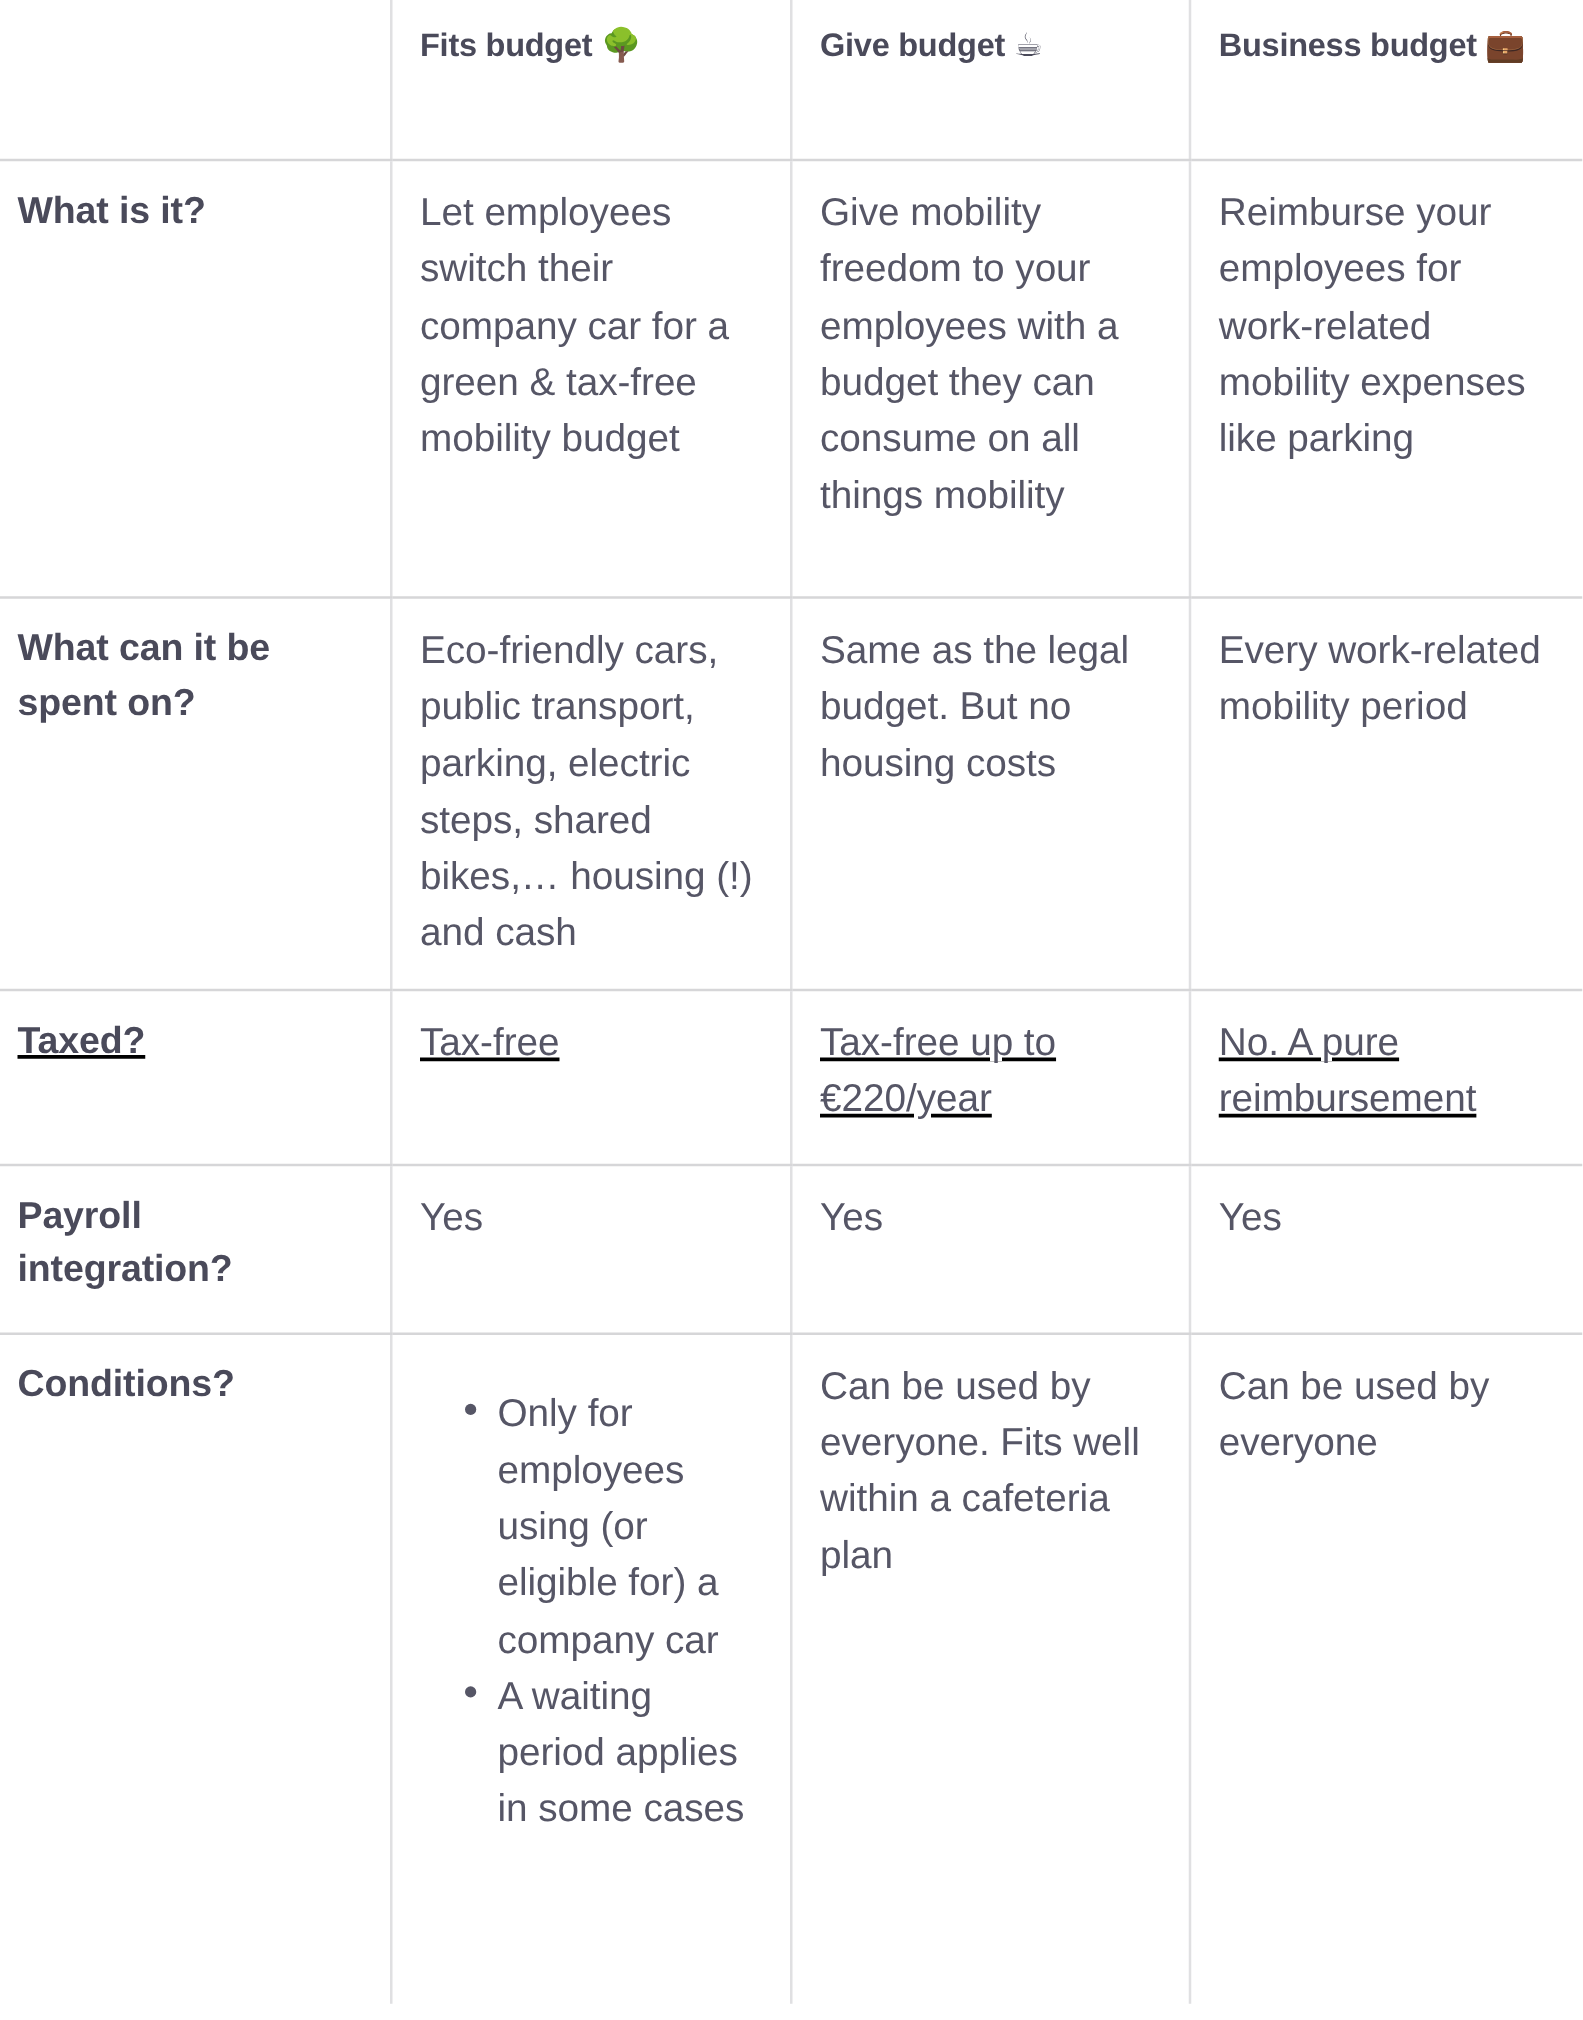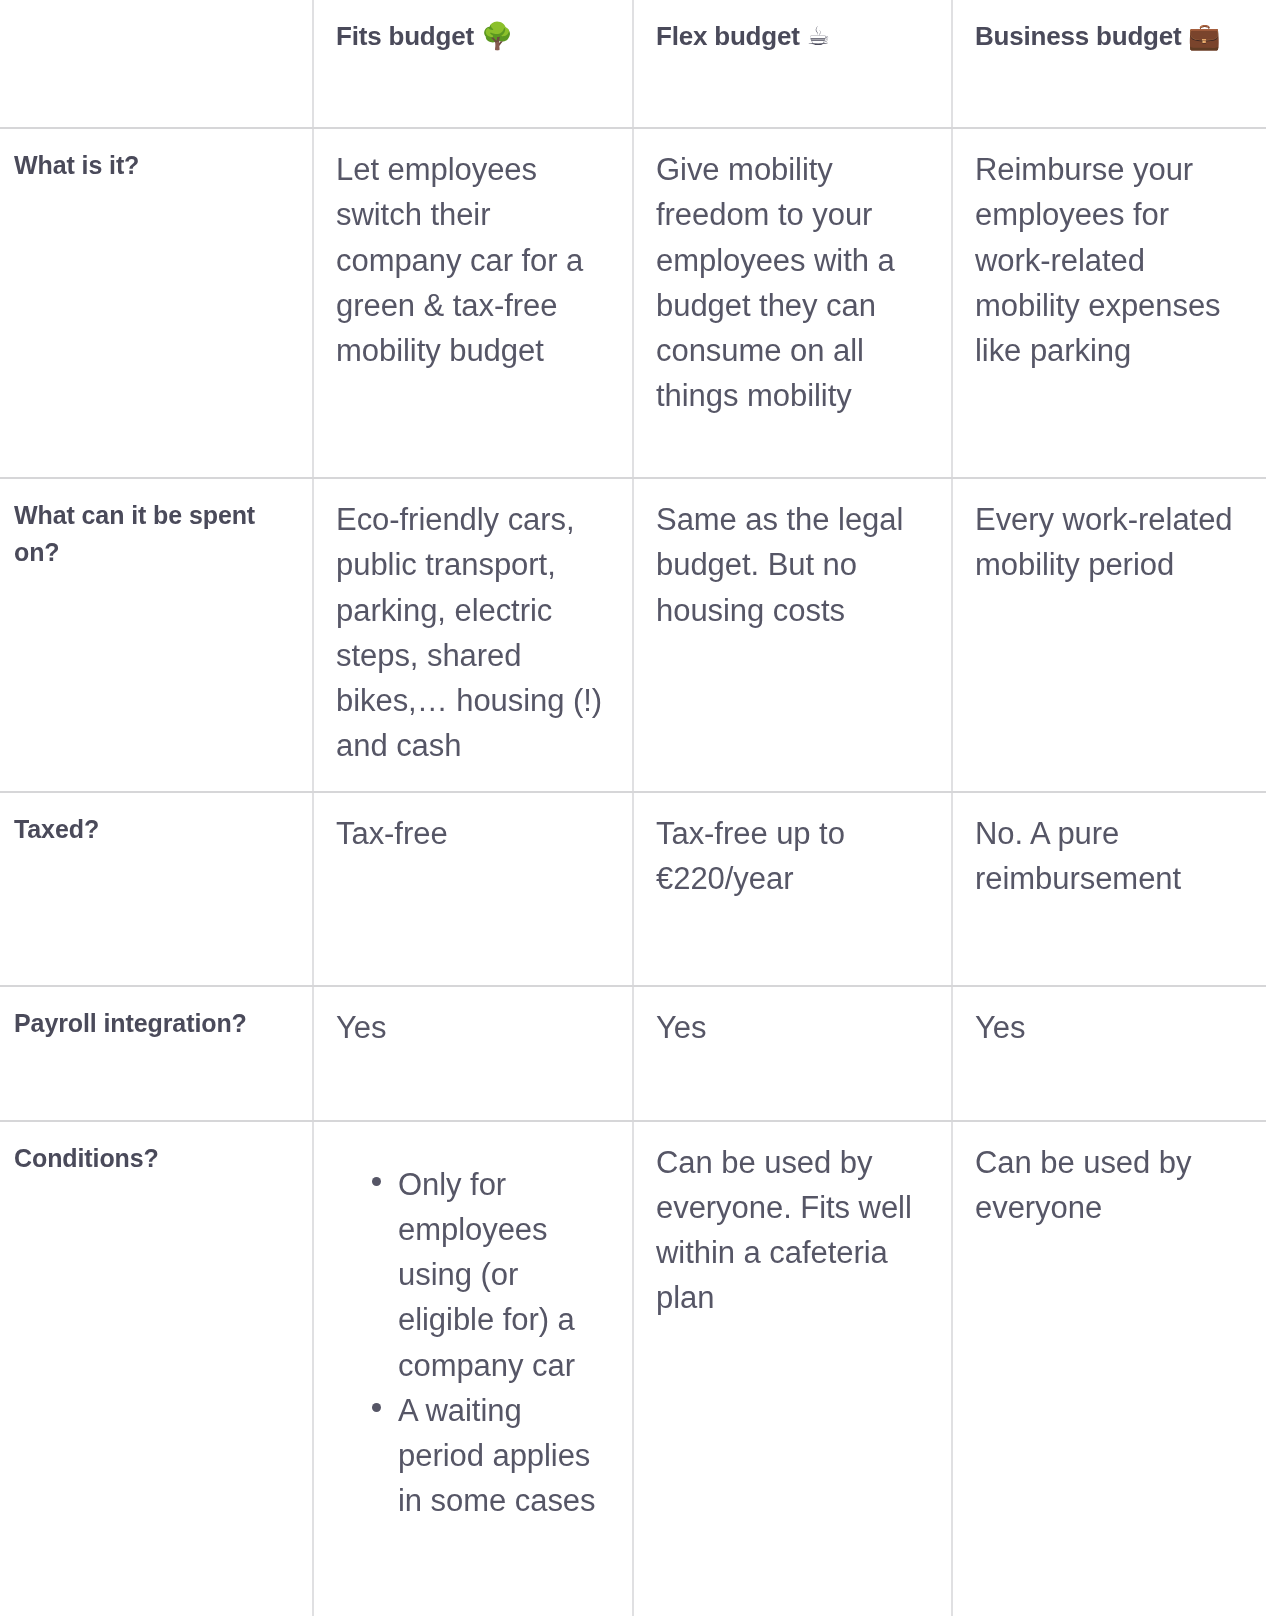--- a/index.html
+++ b/index.html
@@ -58,21 +58,21 @@
     vertical-align: top;
   }
   .body-row:last-child > th,
   .body-row:last-child > td {
     border-bottom: none;
   }
 
   .row-label {
     padding: 18px 22px 22px 14px;
     border-right: 2px solid #e0e0e2;
-    font-size: 25px;
+    font-size: 30px;
     font-weight: 700;
     line-height: 1.46;
     letter-spacing: -0.1px;
     color: #4a4a5a;
     text-align: left;
   }
 
   .cell {
     padding: 18px 22px 22px 22px;
     border-right: 2px solid #e0e0e2;
@@ -103,21 +103,21 @@
     left: -26px;
     top: 15px;
     width: 9px;
     height: 9px;
     border-radius: 50%;
     background: #565666;
   }
 
   .row-what-is-it   { height: 350px; }
   .row-spent-on     { height: 258px; }
-  .row-taxed        { height: 194px; }
+  .row-taxed        { height: 140px; text-decoration: underline; }
   .row-payroll      { height: 135px; }
   .row-conditions   { height: 536px; }
 </style>
 </head>
 <body>
 
 <table class="comparison-table">
   <colgroup>
     <col class="c-label">
     <col class="c-legal">
@@ -128,21 +128,21 @@
   <thead>
     <tr class="head-row">
       <th class="head-blank"></th>
 
       <th class="head-cell">
         <span>Fits budget</span>
         <span class="emoji">🌳</span>
       </th>
 
       <th class="head-cell">
-        <span>Flex budget</span>
+        <span>Give budget</span>
         <span class="emoji">☕</span>
       </th>
 
       <th class="head-cell">
         <span>Business budget</span>
         <span class="emoji">💼</span>
       </th>
     </tr>
   </thead>
 

